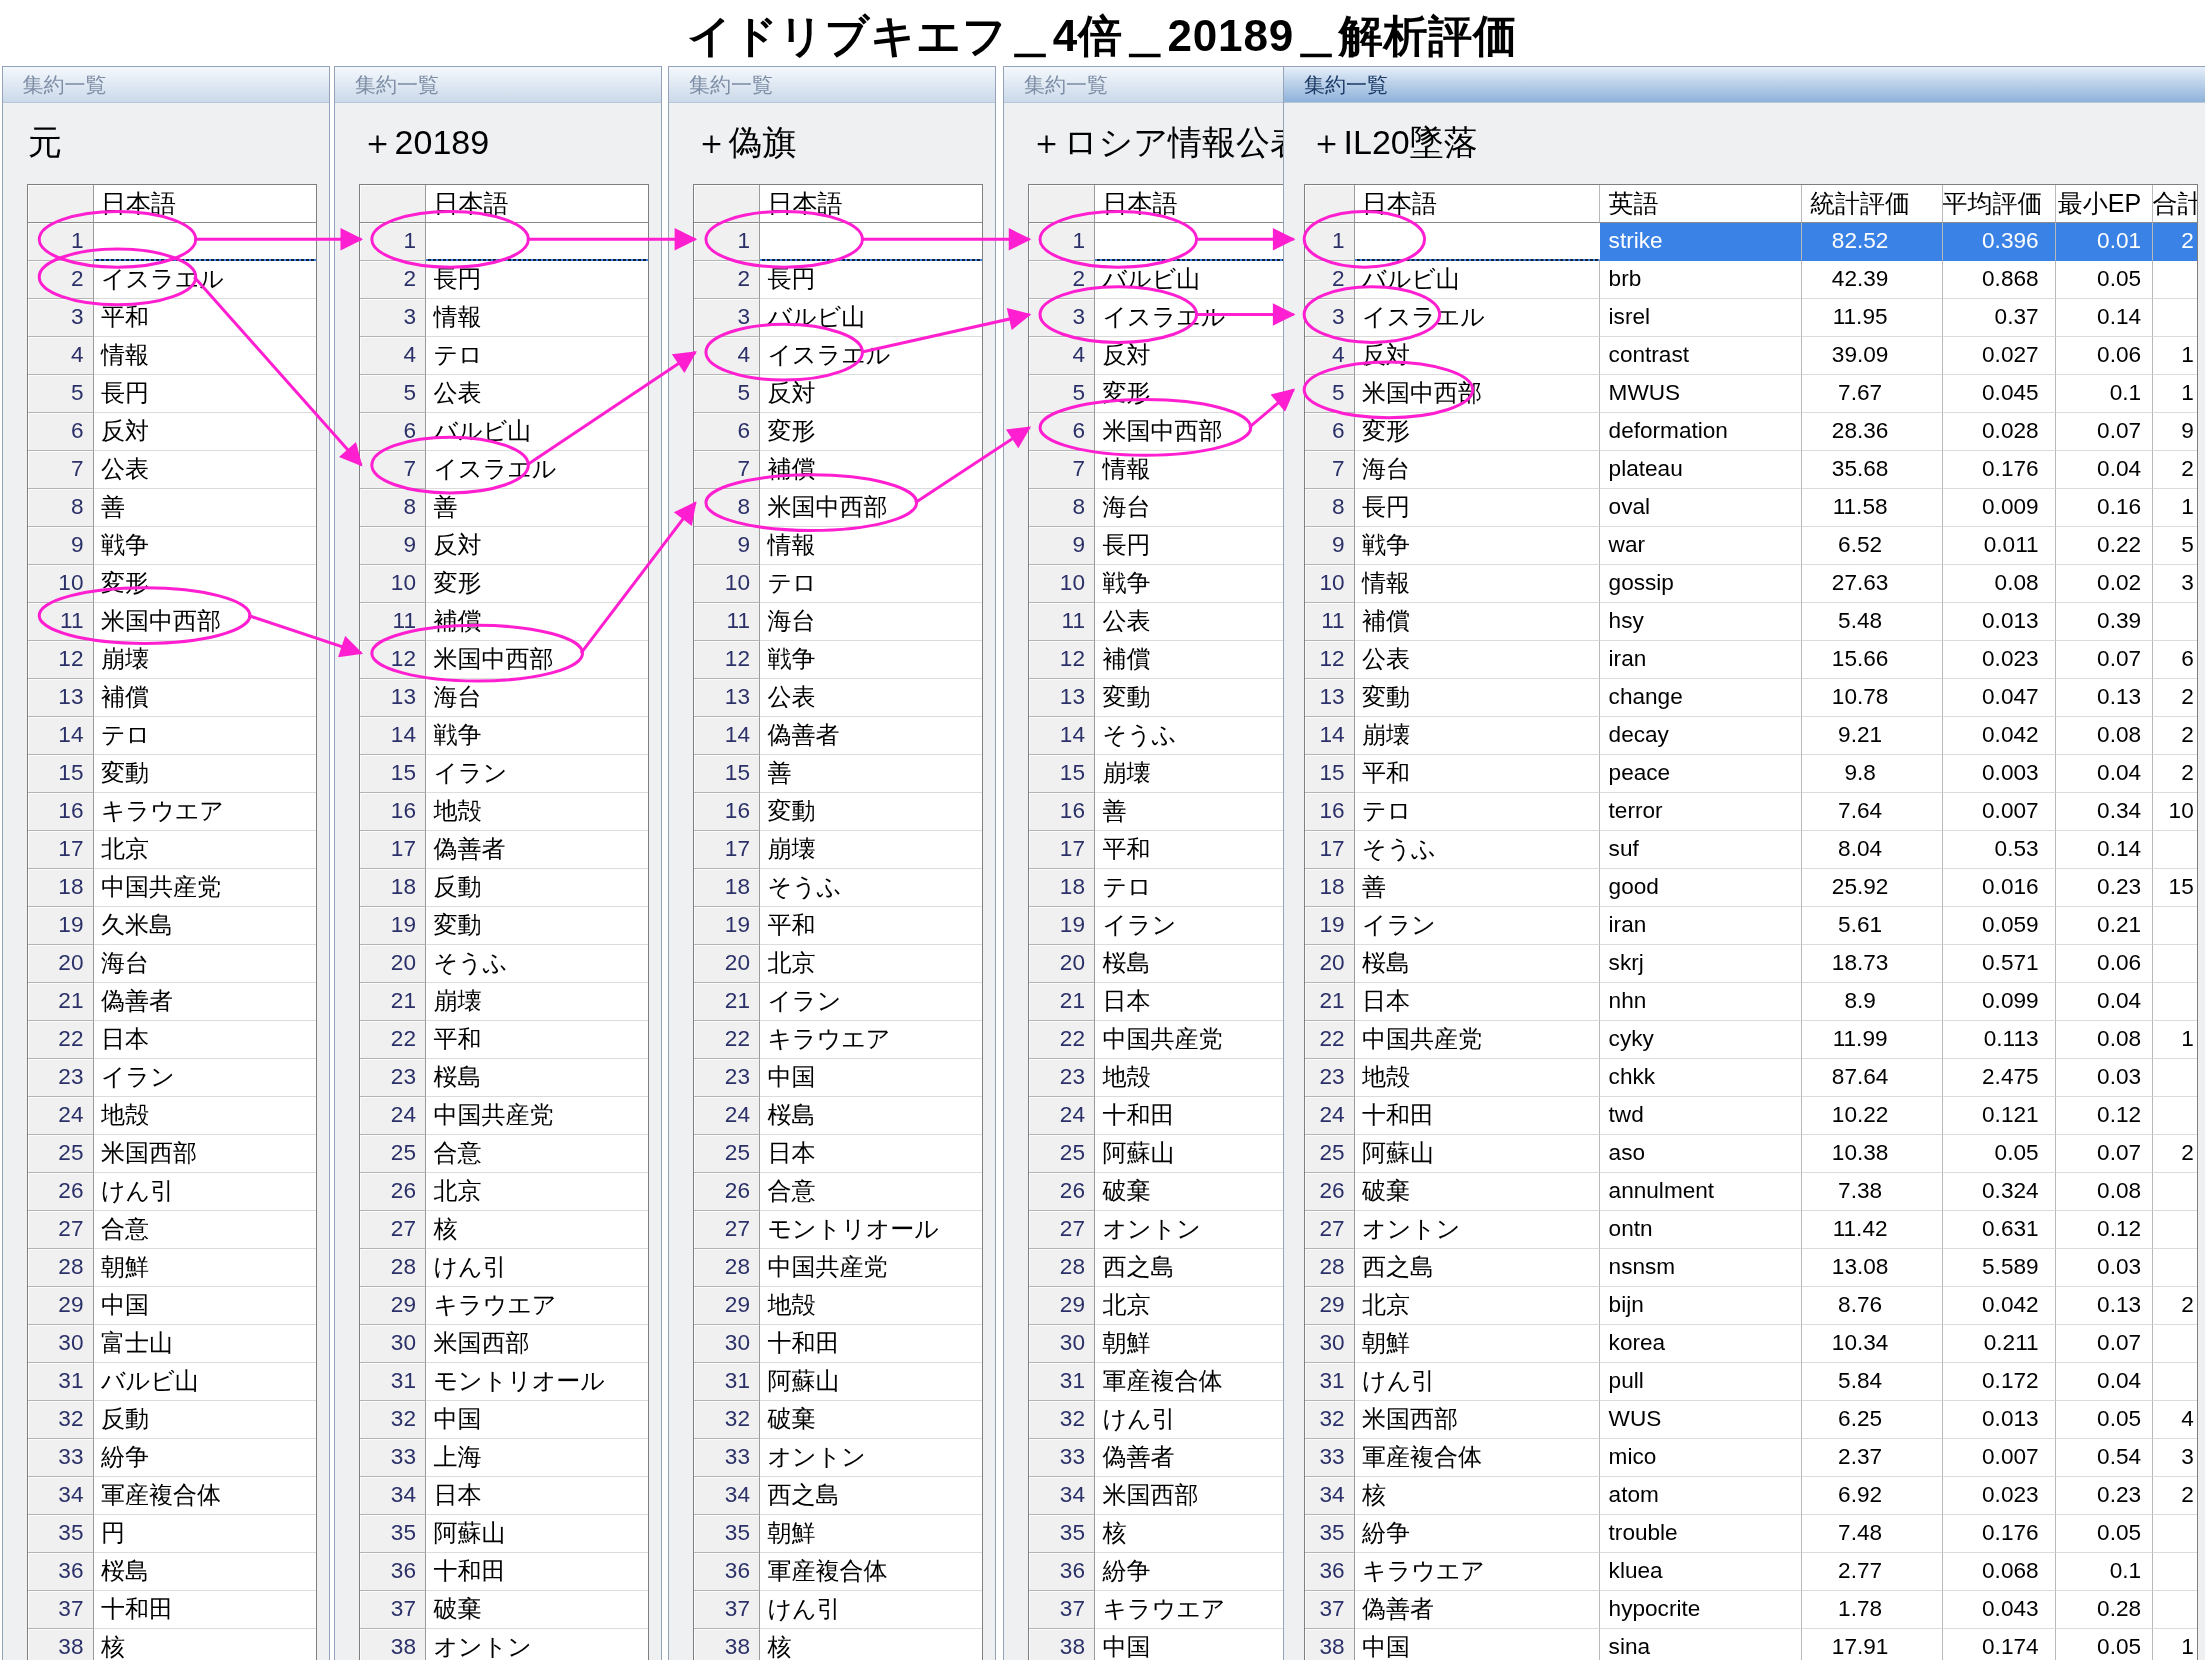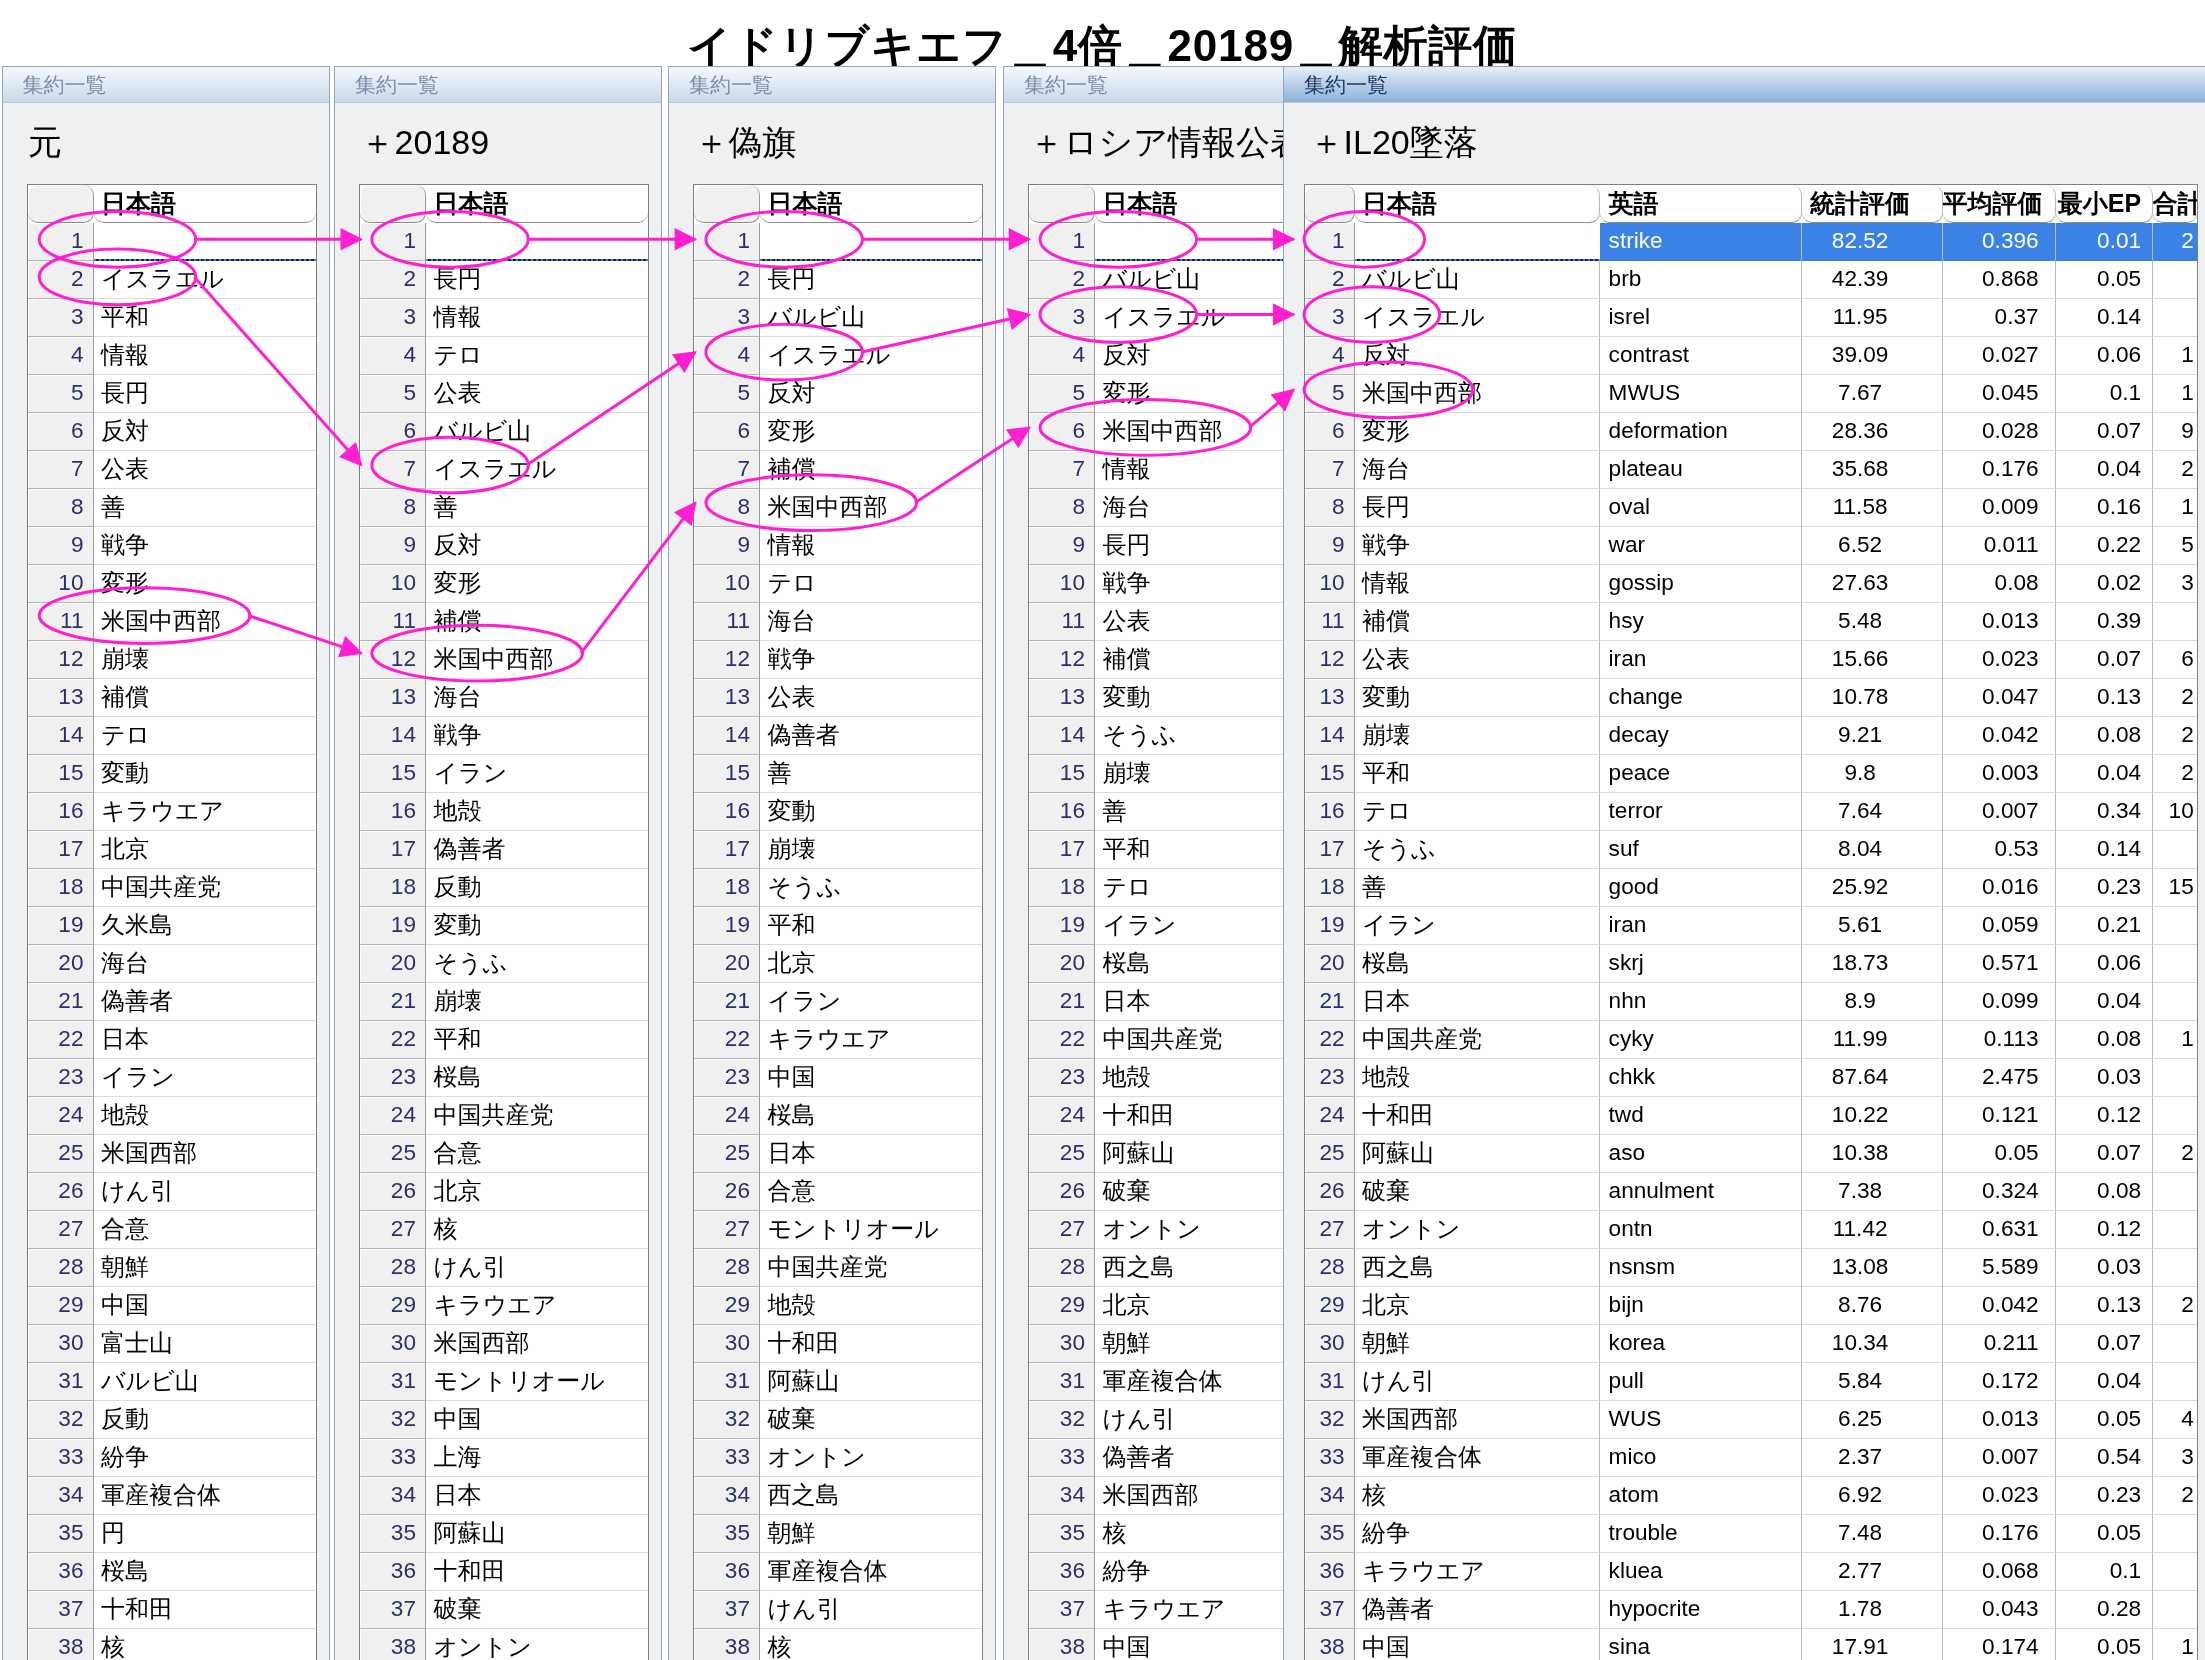--- a/index.html
+++ b/index.html
@@ -1,18 +1,18 @@
 <!DOCTYPE html>
 <html style="font-size:12px"><head>
 <meta charset="utf-8">
 <style>
   html,body{margin:0;padding:0;background:#fff;}
   .page{position:relative;width:2205px;height:1660px;overflow:hidden;background:#ffffff;
         font-family:"Liberation Sans","DejaVu Sans",sans-serif;}
-  .apptitle{position:absolute;top:17px;left:0;width:100%;text-align:center;
+  .apptitle{position:absolute;top:7px;left:0;width:100%;text-align:center;
             font-size:44px;font-weight:bold;color:#000;letter-spacing:0.8px;}
   .window{position:absolute;top:66px;height:1602px;background:#eef0f2;
           border:0.8px solid #94a3b8;box-sizing:border-box;}
   .titlebar{height:35px;display:flex;align-items:center;padding-left:20px;
             font-size:21px;border-bottom:0.8px solid #b8c6d8;}
   .window.inactive .titlebar{background:linear-gradient(#f4f8fc,#cbd9ea);color:#7e8ea6;}
   .window.active   .titlebar{background:linear-gradient(#e6eff9 0%,#bcd2ea 45%,#8fb2da 100%);color:#1c3a66;}
   .wlabel{position:absolute;left:25.6px;top:53px;font-size:34px;color:#000;white-space:nowrap;}
   .grid{position:absolute;top:117px;bottom:-4.5px;background:#fff;border:1.5px solid #7f7f7f;
         display:flex;flex-direction:column;overflow:hidden;}
@@ -22,21 +22,21 @@
        box-shadow:inset 0 0.8px 0 #fff,inset 0.8px 0 0 #fff;color:#2b3168;font-size:22.6px;
        text-align:right;padding-right:9px;}
   .w5 .num{flex:0 0 50px;}
   .name{flex:1 1 auto;border-bottom:0.8px solid #dcdcdc;font-size:24px;padding-left:7.5px;color:#000;}
   .c-jp{flex:0 0 245px;border-right:0.8px solid #b9b9b9;border-bottom:0.8px solid #dcdcdc;font-size:24px;padding-left:7.5px;}
   .c-en{flex:0 0 202px;border-right:0.8px solid #b9b9b9;border-bottom:0.8px solid #dcdcdc;font-size:22.6px;padding-left:9px;}
   .c-stat{flex:0 0 141px;border-right:0.8px solid #b9b9b9;border-bottom:0.8px solid #dcdcdc;font-size:22.6px;text-align:center;padding-right:23px;}
   .c-avg{flex:0 0 113px;border-right:0.8px solid #b9b9b9;border-bottom:0.8px solid #dcdcdc;font-size:22.6px;text-align:right;padding-right:16px;}
   .c-ep{flex:0 0 97px;border-right:0.8px solid #b9b9b9;border-bottom:0.8px solid #dcdcdc;font-size:22.6px;text-align:right;padding-right:10.5px;}
   .c-total{flex:1 1 auto;border-bottom:0.8px solid #dcdcdc;font-size:22.6px;text-align:right;padding-right:3px;}
-  .hrow .cell{background:#fff;border-bottom:1.5px solid #8a8a8a;font-size:25px;font-weight:bold;color:#000;border-radius:10px;}
+  .hrow .cell{background:#fff;border-bottom:1.5px solid #8a8a8a;font-size:25px;font-weight:normal;color:#000;}
   .hrow .num{background:#f0f0f0;}
   .row.sel .cell:not(.num){background:#3b82e6;color:#fff;border-bottom-color:#3b82e6;}
   .row.sel .c-jp.focus, .row.sel .name.focus{outline:1.5px dashed #16233f;outline-offset:-3px;margin-top:36px;}
   .overlay{position:absolute;top:0;left:0;pointer-events:none;z-index:60;}
 </style>
 </head>
 <body>
 
 <div class="page">
   <div class="apptitle">イドリブキエフ＿4倍＿20189＿解析評価</div>

